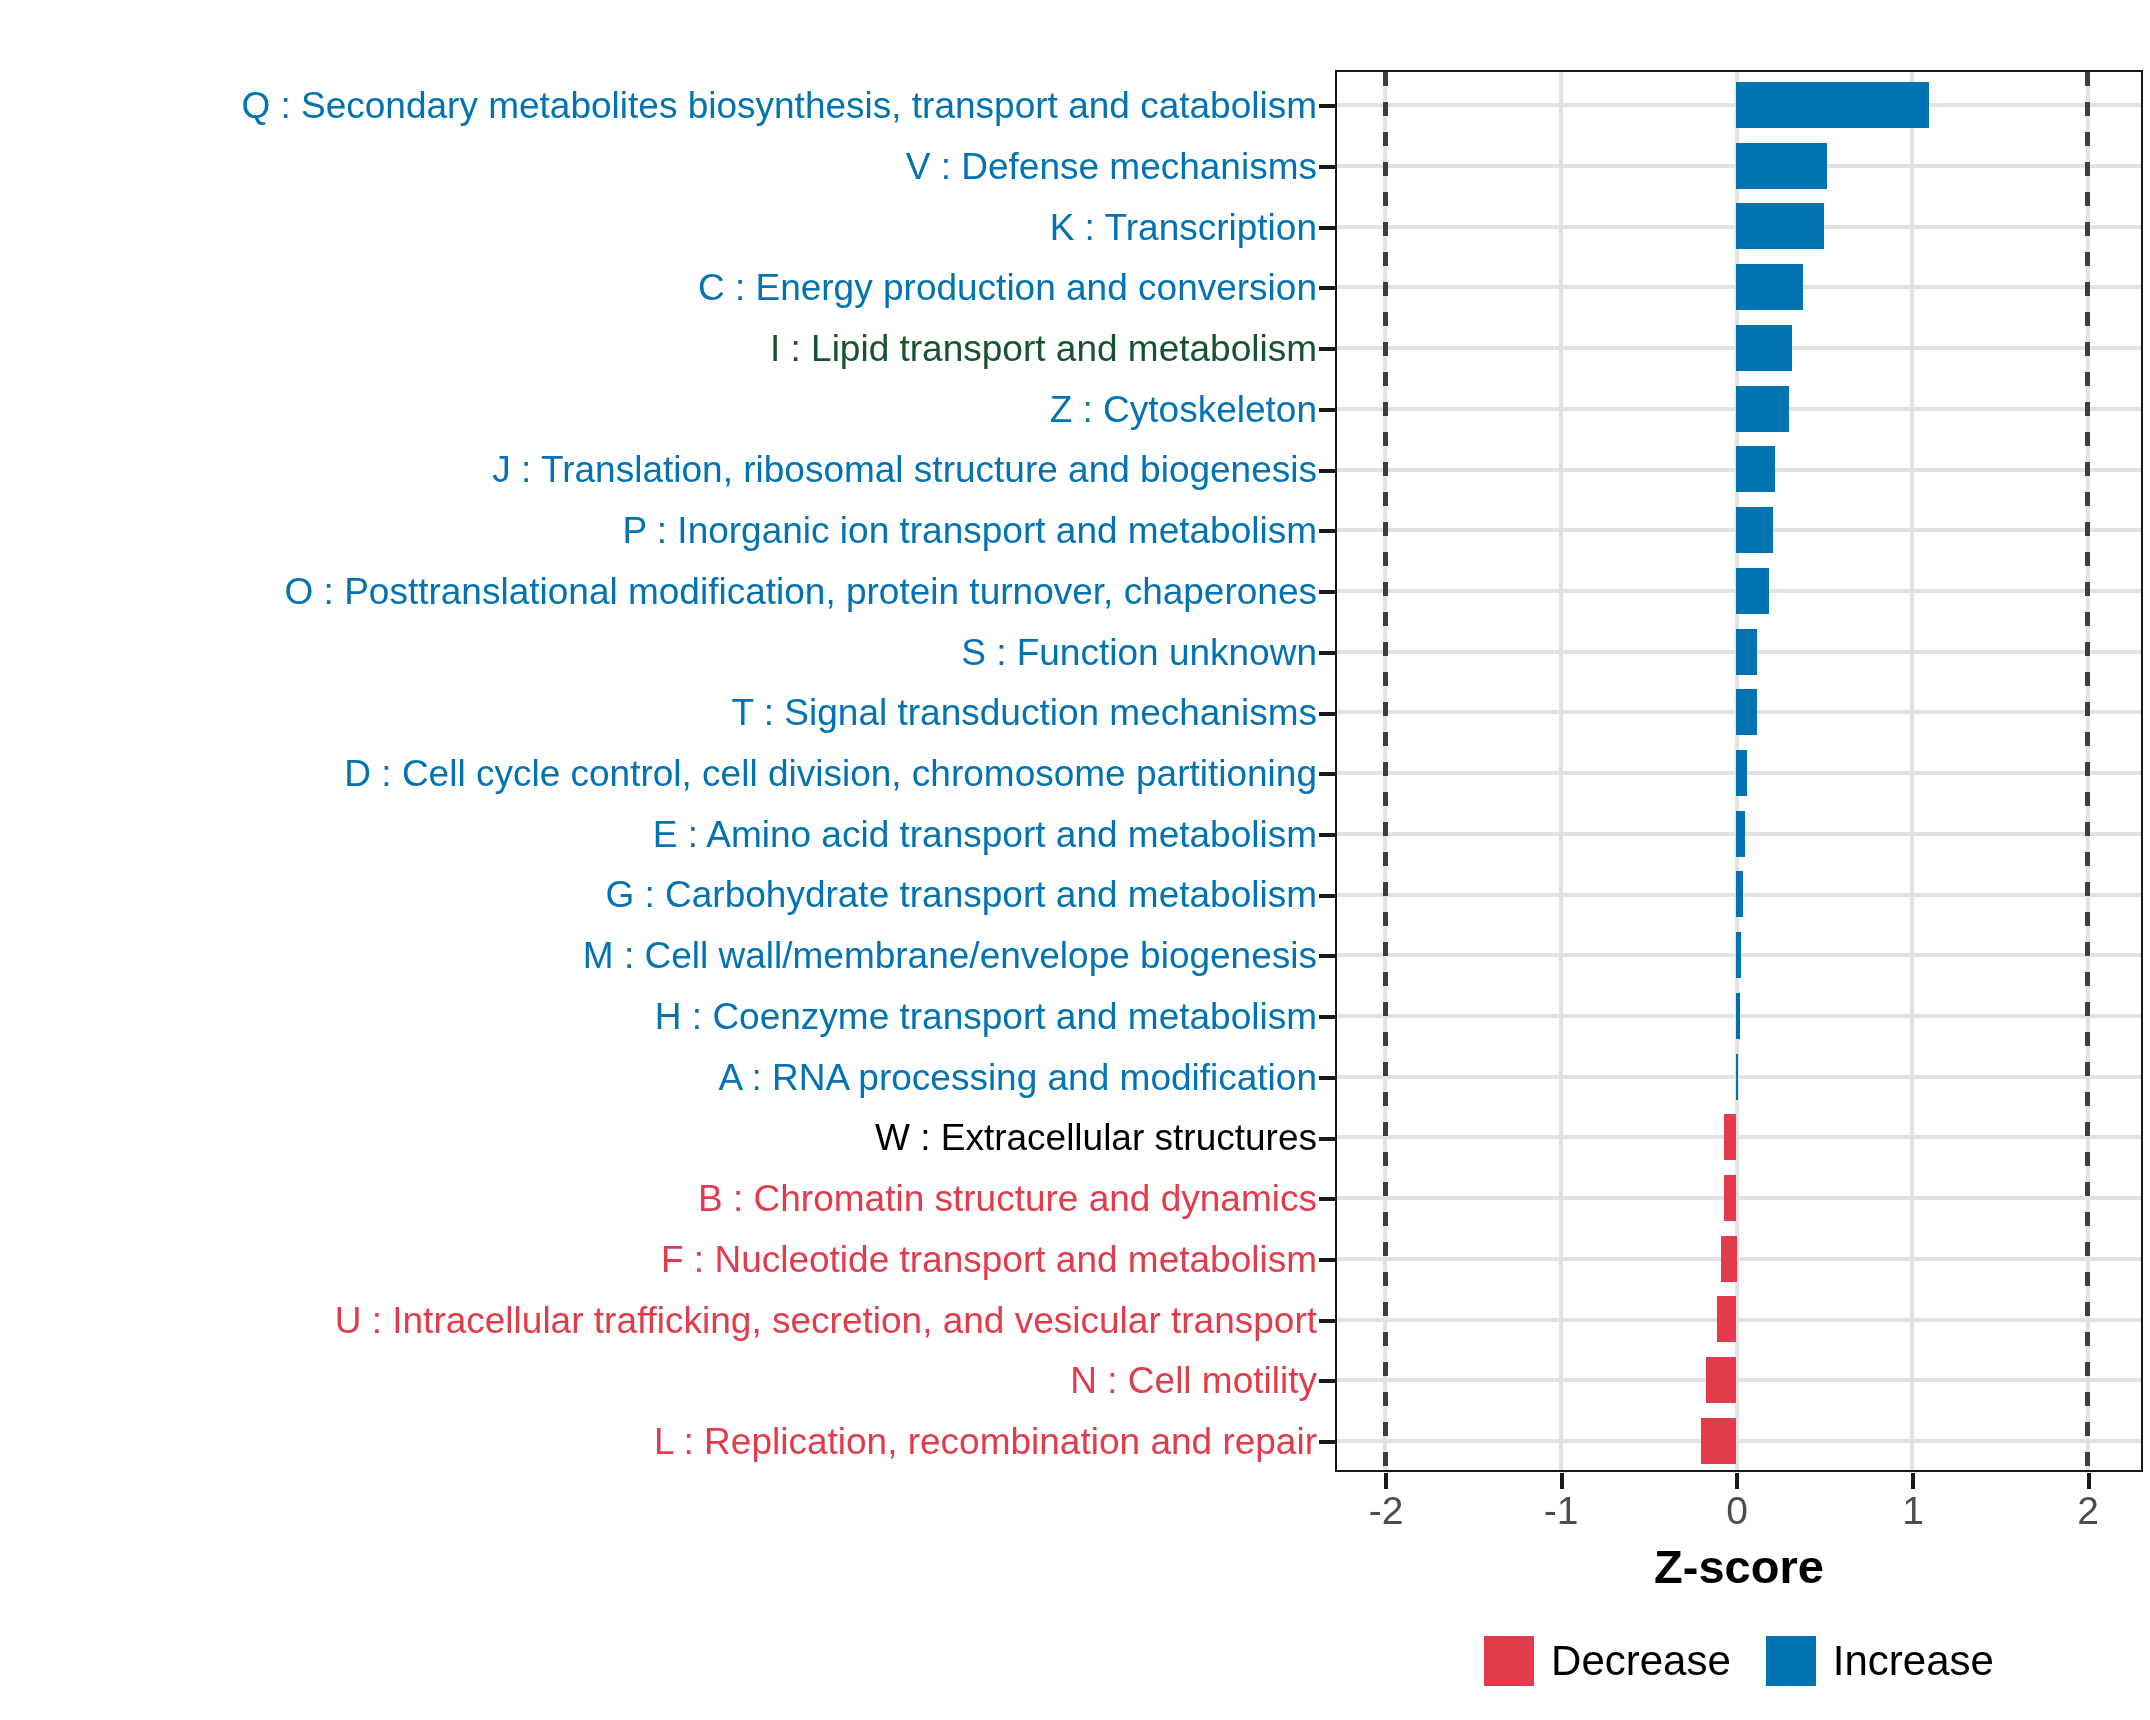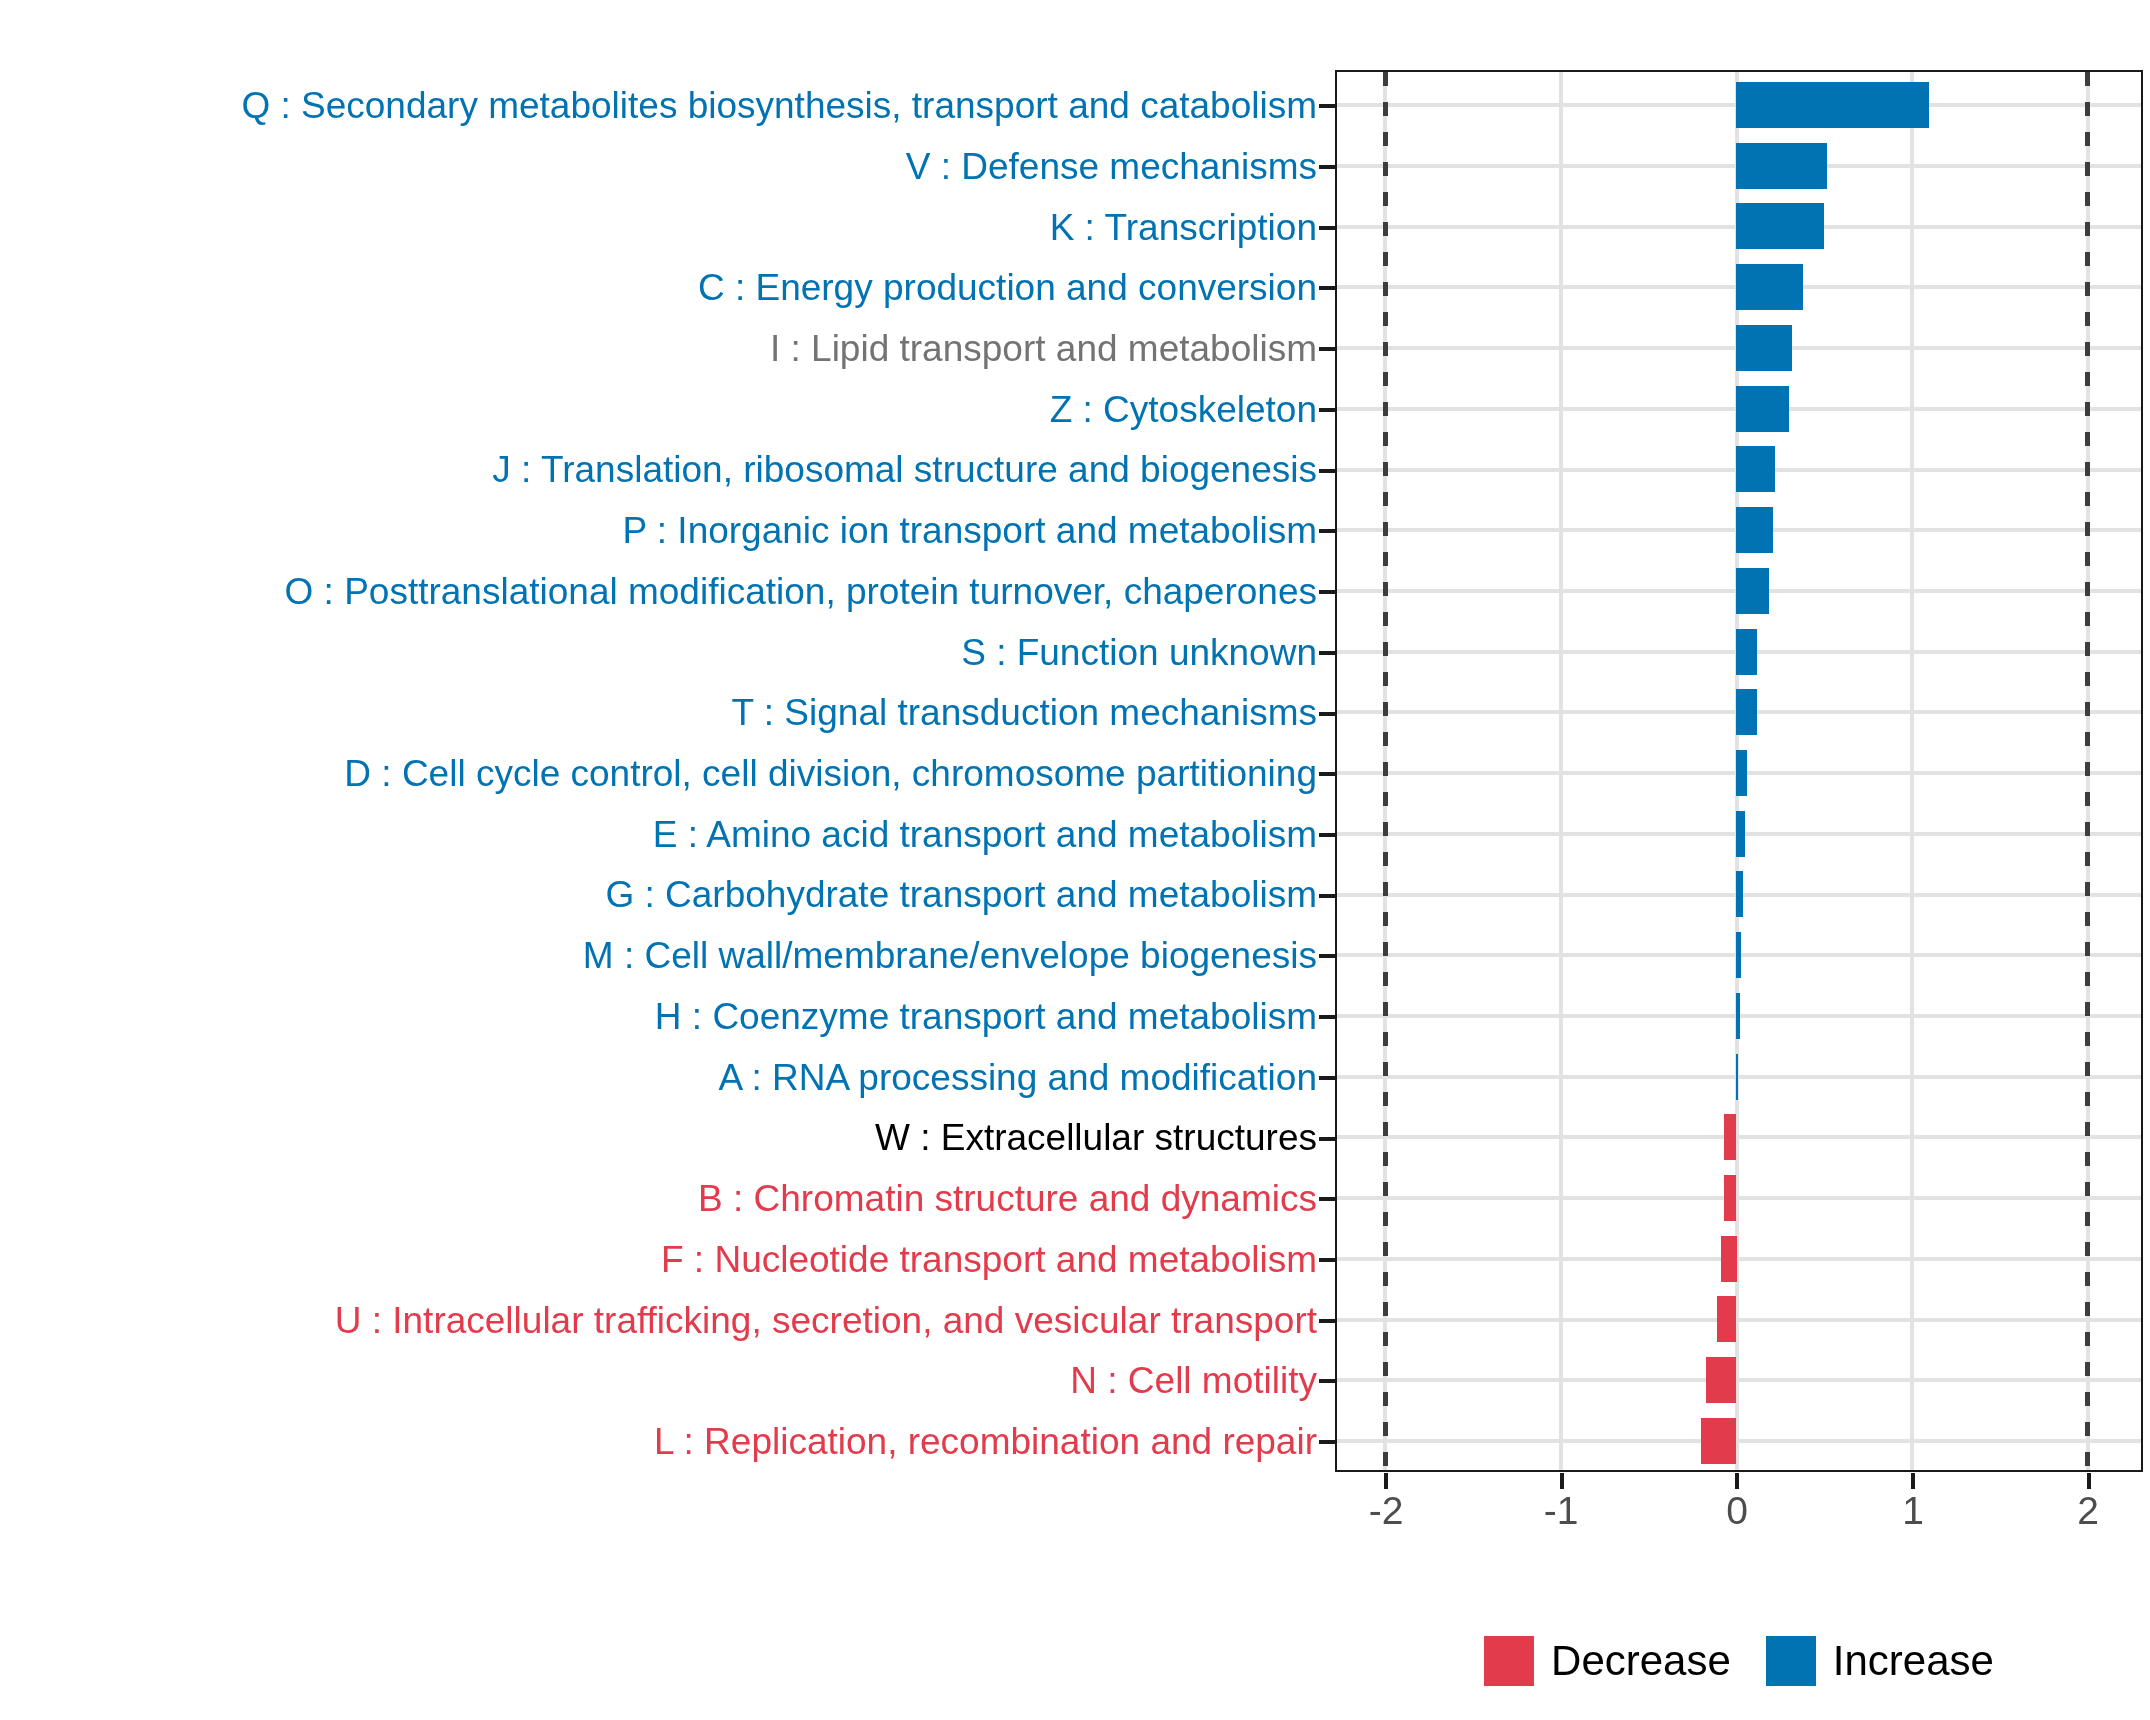--- a/index.html
+++ b/index.html
@@ -22,21 +22,21 @@
 </style>
 </head>
 <body>
 
 <div class="page">
   <div id="ylabels">
       <span class="ylab" style="top: 106px; color: rgb(1, 115, 178);">Q : Secondary metabolites biosynthesis, transport and catabolism</span>
       <span class="ylab" style="top: 167px; color: rgb(1, 115, 178);">V : Defense mechanisms</span>
       <span class="ylab" style="top: 228px; color: rgb(1, 115, 178);">K : Transcription</span>
       <span class="ylab" style="top: 288px; color: rgb(1, 115, 178);">C : Energy production and conversion</span>
-      <span class="ylab" style="top: 349px; color: #737373;">I : Lipid transport and metabolism</span>
+      <span class="ylab" style="top: 349px; color: #14532d;">I : Lipid transport and metabolism</span>
       <span class="ylab" style="top: 410px; color: rgb(1, 115, 178);">Z : Cytoskeleton</span>
       <span class="ylab" style="top: 470px; color: rgb(1, 115, 178);">J : Translation, ribosomal structure and biogenesis</span>
       <span class="ylab" style="top: 531px; color: rgb(1, 115, 178);">P : Inorganic ion transport and metabolism</span>
       <span class="ylab" style="top: 592px; color: rgb(1, 115, 178);">O : Posttranslational modification, protein turnover, chaperones</span>
       <span class="ylab" style="top: 653px; color: rgb(1, 115, 178);">S : Function unknown</span>
       <span class="ylab" style="top: 713px; color: rgb(1, 115, 178);">T : Signal transduction mechanisms</span>
       <span class="ylab" style="top: 774px; color: rgb(1, 115, 178);">D : Cell cycle control, cell division, chromosome partitioning</span>
       <span class="ylab" style="top: 835px; color: rgb(1, 115, 178);">E : Amino acid transport and metabolism</span>
       <span class="ylab" style="top: 895px; color: rgb(1, 115, 178);">G : Carbohydrate transport and metabolism</span>
       <span class="ylab" style="top: 956px; color: rgb(1, 115, 178);">M : Cell wall/membrane/envelope biogenesis</span>
@@ -132,20 +132,21 @@
       <div class="xticklab" style="left: 1386px;">-2</div>
       <div class="xtick" style="left: 1560px;"></div>
       <div class="xticklab" style="left: 1561px;">-1</div>
       <div class="xtick" style="left: 1735px;"></div>
       <div class="xticklab" style="left: 1737px;">0</div>
       <div class="xtick" style="left: 1911px;"></div>
       <div class="xticklab" style="left: 1913px;">1</div>
       <div class="xtick" style="left: 2087px;"></div>
       <div class="xticklab" style="left: 2088px;">2</div>
     </div>
+  <div class="xtitle">Z-score</div>
   <div class="legend">
     <span class="sw" id="sw-decrease" style="background: rgb(226, 59, 76);"></span>
     <span class="lt">Decrease</span>
     <span class="sw" id="sw-increase" style="background: rgb(1, 115, 178);"></span>
     <span class="lt">Increase</span>
   </div>
 </div>
 
 
 </body></html>

